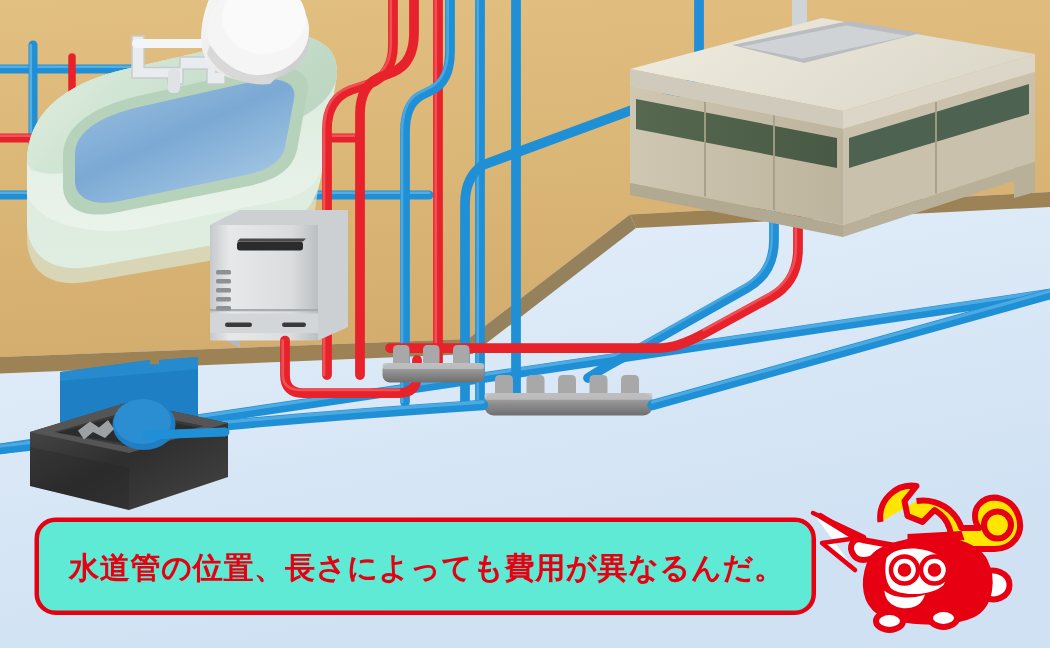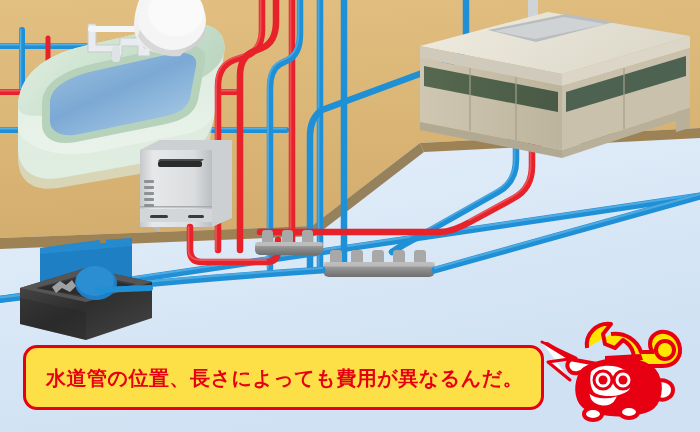--- a/index.html
+++ b/index.html
@@ -21,21 +21,21 @@
     width:700px;
     height:432px;
   }
   
   .bubble{
     position:absolute;
     left:23px;
     top:345px;
     width:521px;
     height:65px;
-    background:#fde047;
+    background:#5eead4;
     border:3px solid #e60012;
     border-radius:14px;
     box-sizing:border-box;
     display:flex;
     align-items:center;
     z-index:40;
   }
   .bubble-text{
     color:#e60012;
     font-size:20px;

